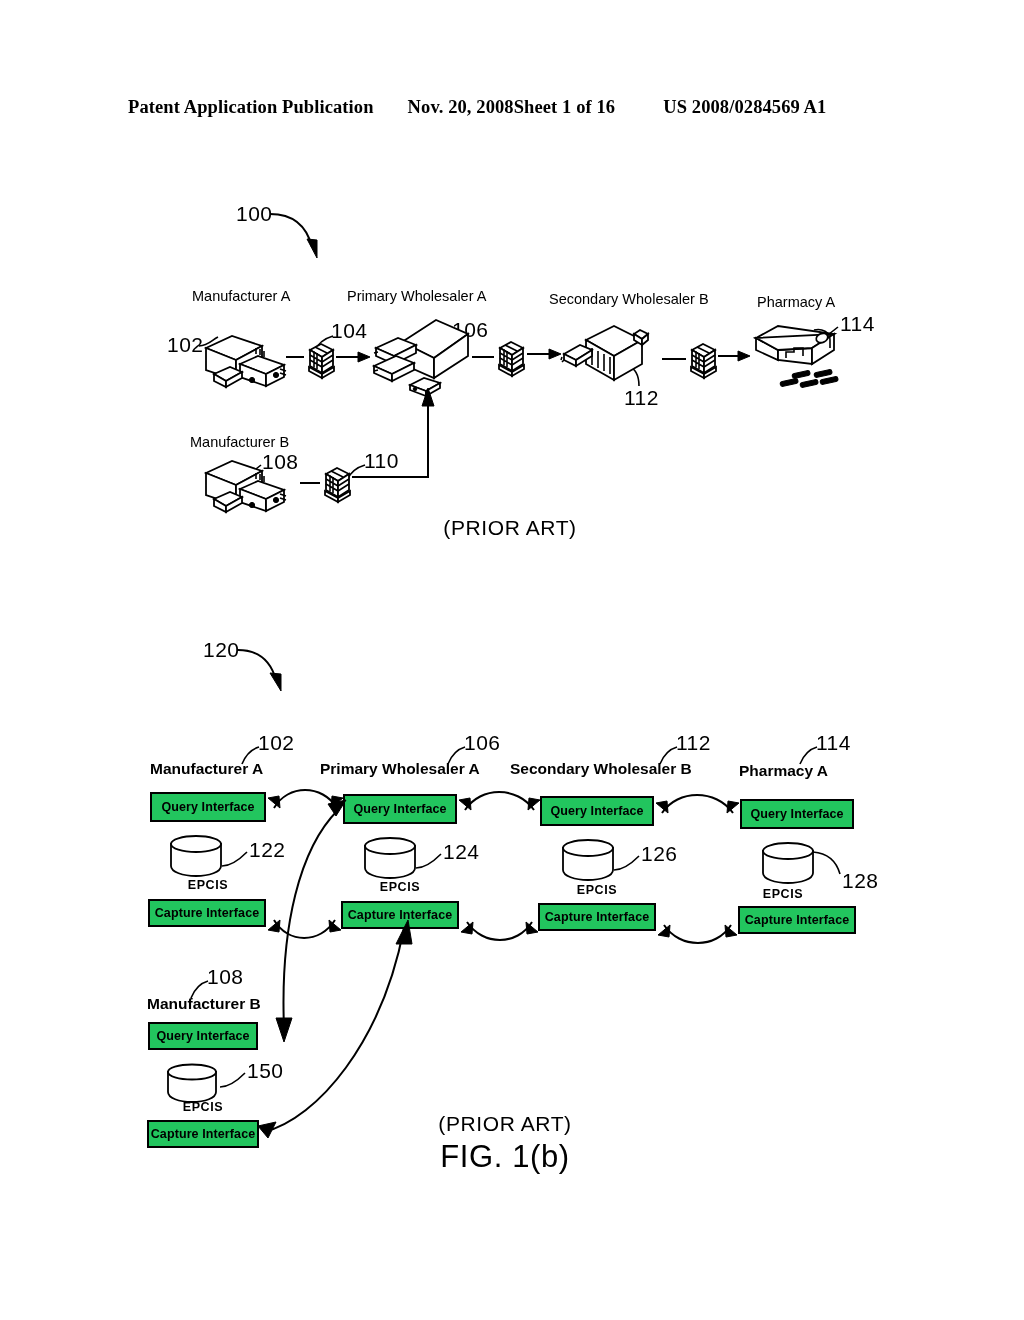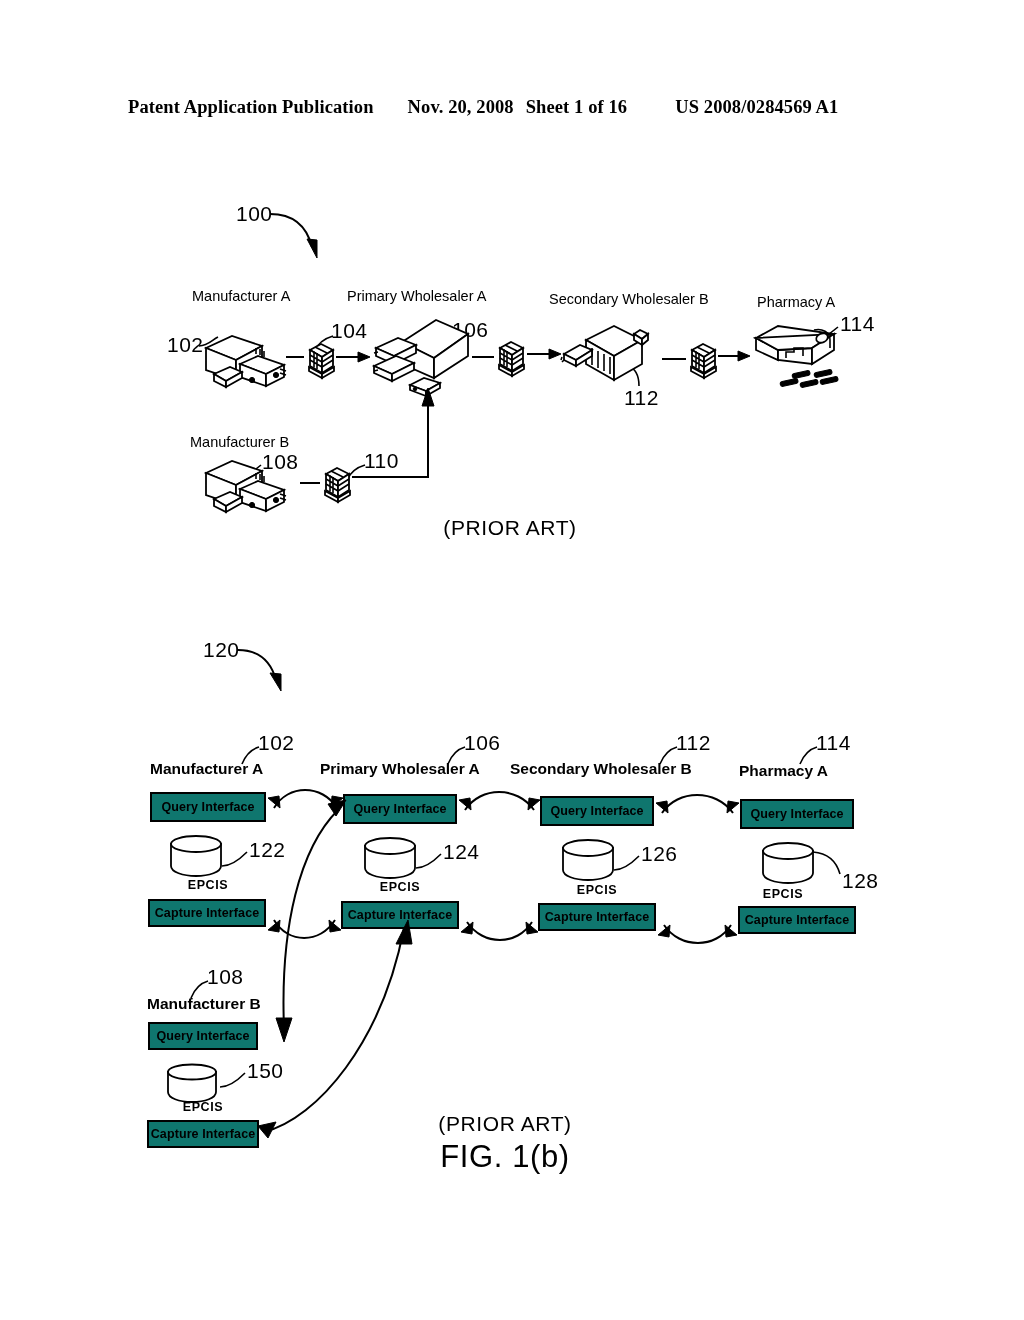--- a/index.html
+++ b/index.html
@@ -26,21 +26,21 @@
     display: flex;
     align-items: baseline;
     font-family: "Liberation Serif", serif;
     font-weight: bold;
     font-size: 18.5px;
     letter-spacing: 0.1px;
     white-space: nowrap;
   }
   .hdr-pub   { }
   .hdr-date  { margin-left: 34px; margin-top: 11px; }
-  .hdr-sheet { margin-left: 12px; }
+  .hdr-sheet { }
   .hdr-num   { margin-left: 48px; }
 
   
   .fig { position: absolute; padding-left: 27px; }
   .abs { position: absolute; }
 
   .lead-num {
     position: absolute;
     font-family: "Liberation Sans", sans-serif;
     font-size: 21px;
@@ -73,21 +73,21 @@
     font-size: 31px;
     letter-spacing: 0.6px;
     display: block;
     margin-top: 3px;
   }
 
   
   .iface-box {
     position: absolute;
     border: 2px solid #000;
-    background: #0f766e;
+    background: #22c55e;
     display: flex;
     align-items: center;
     justify-content: center;
     font-family: "Liberation Sans", sans-serif;
     font-weight: bold;
     font-size: 12.5px;
     letter-spacing: 0.1px;
     white-space: nowrap;
     box-sizing: border-box;
   }

